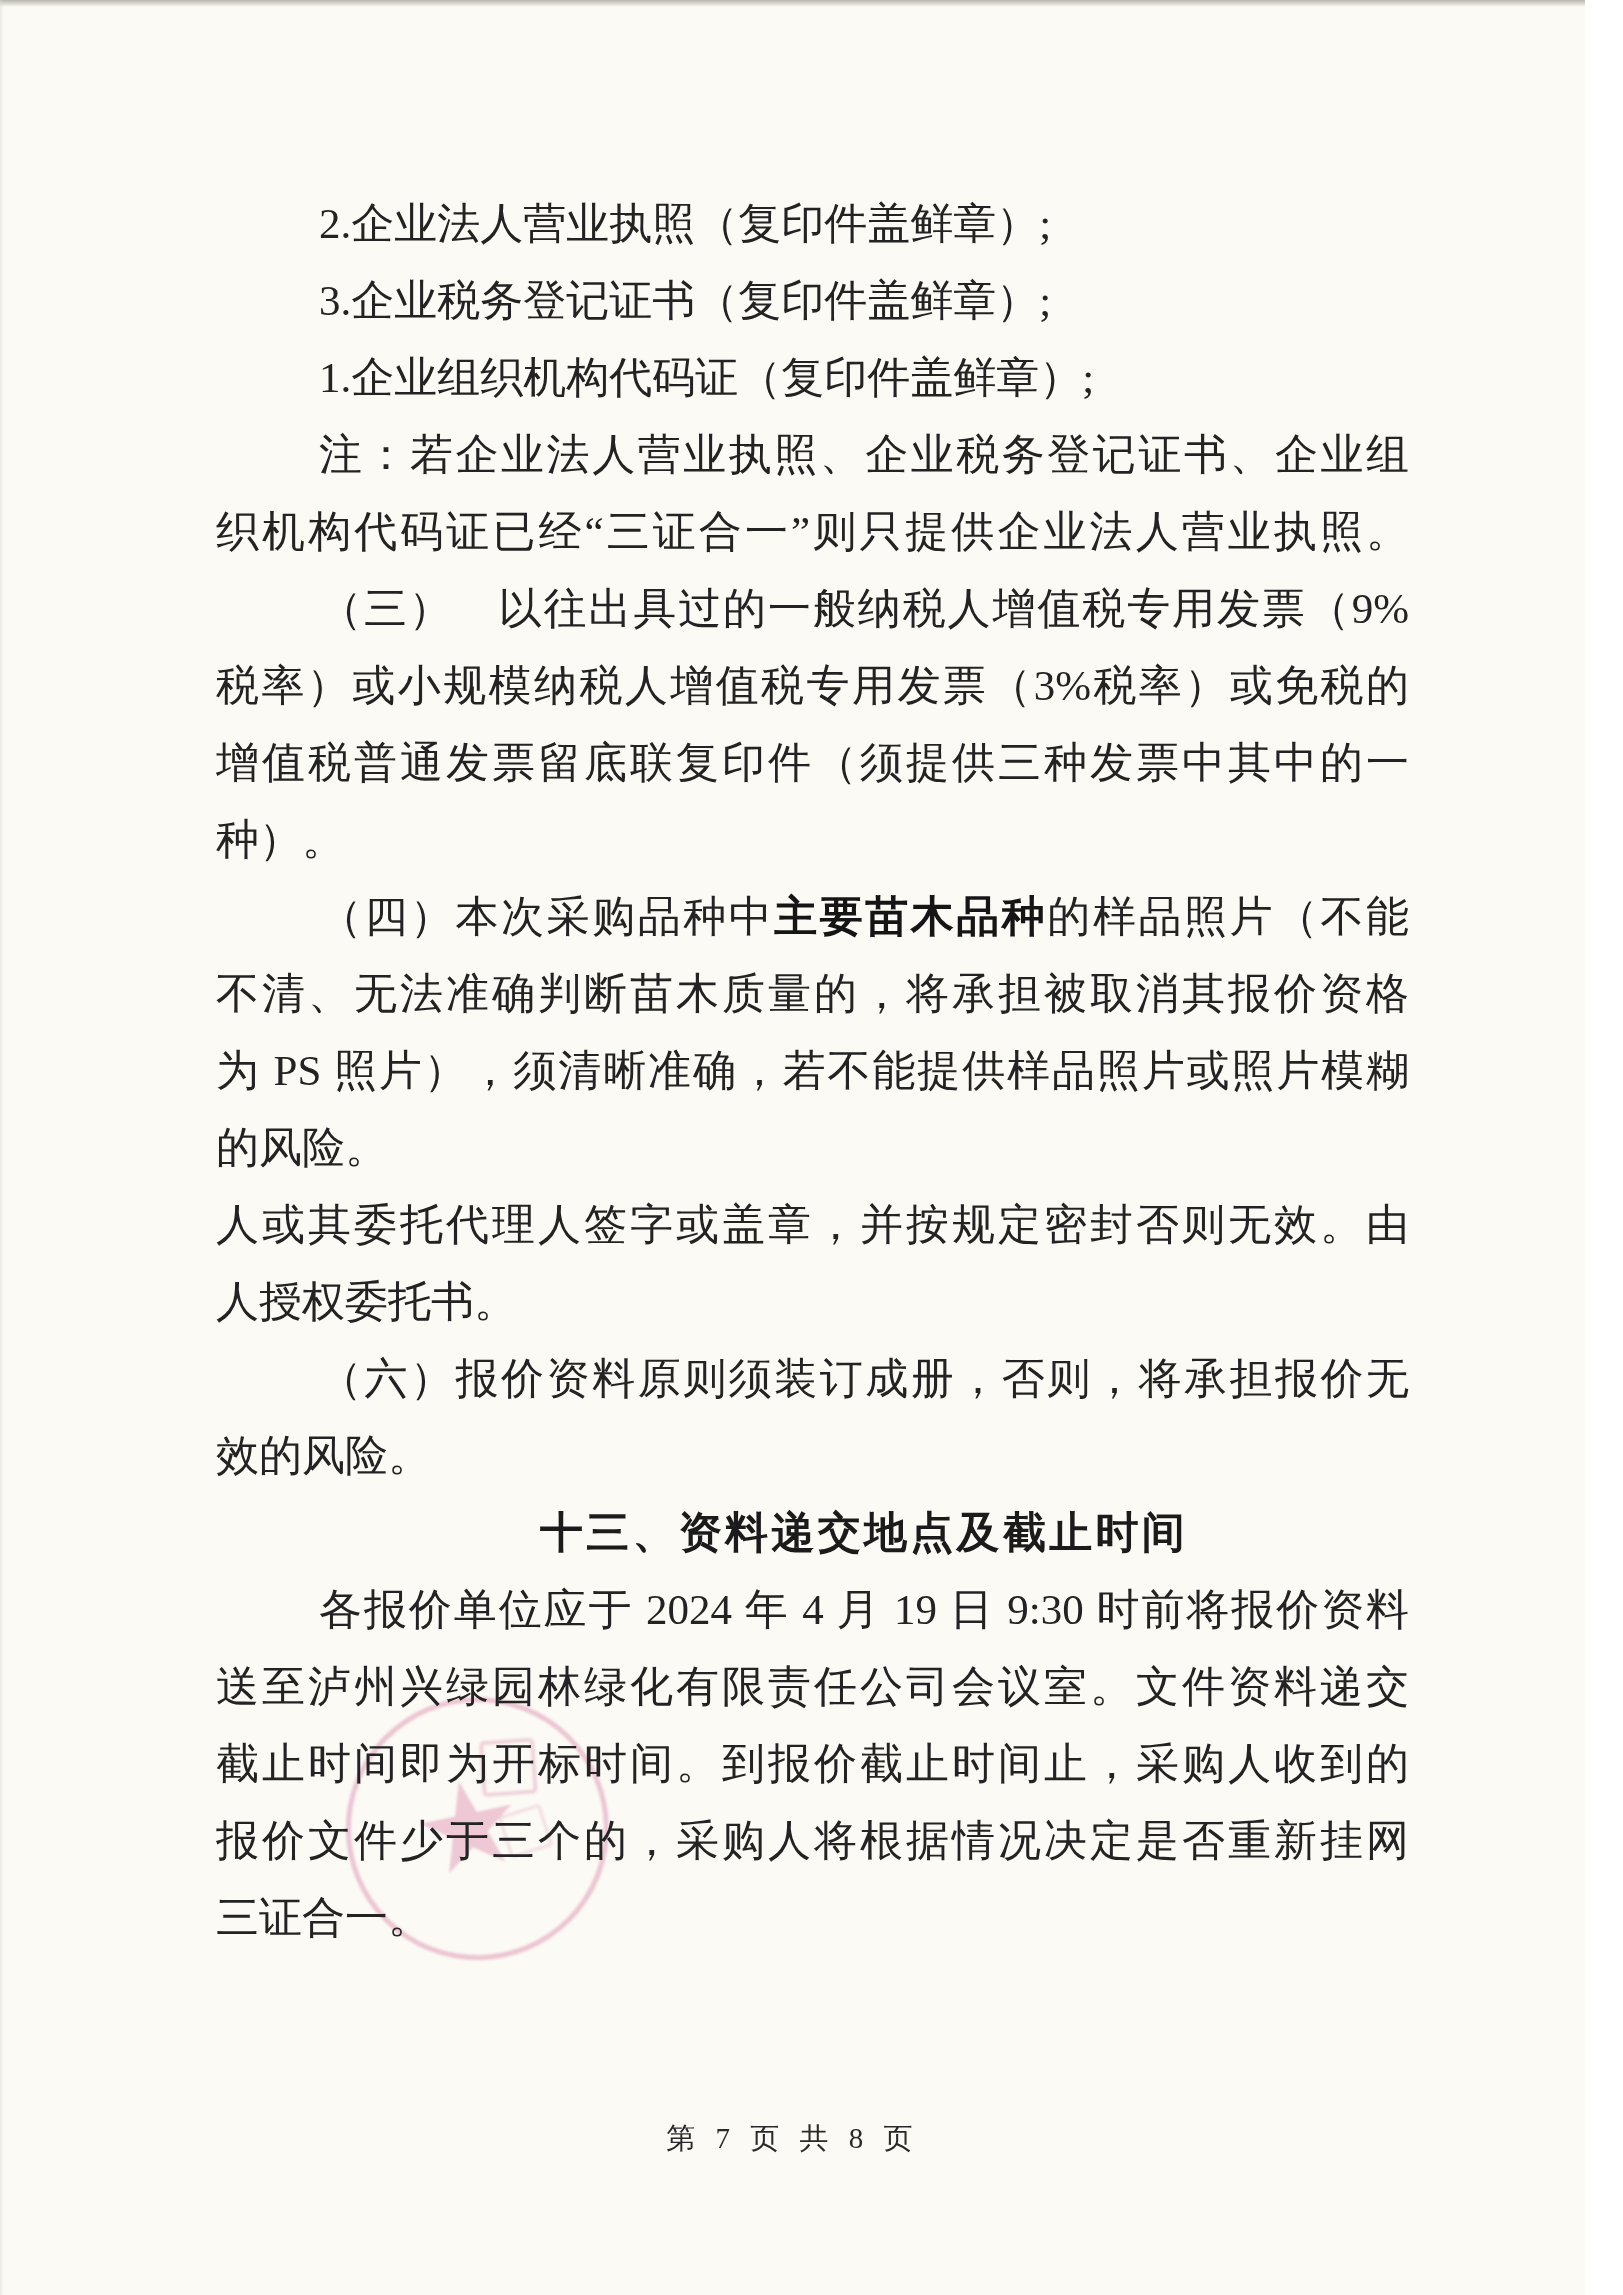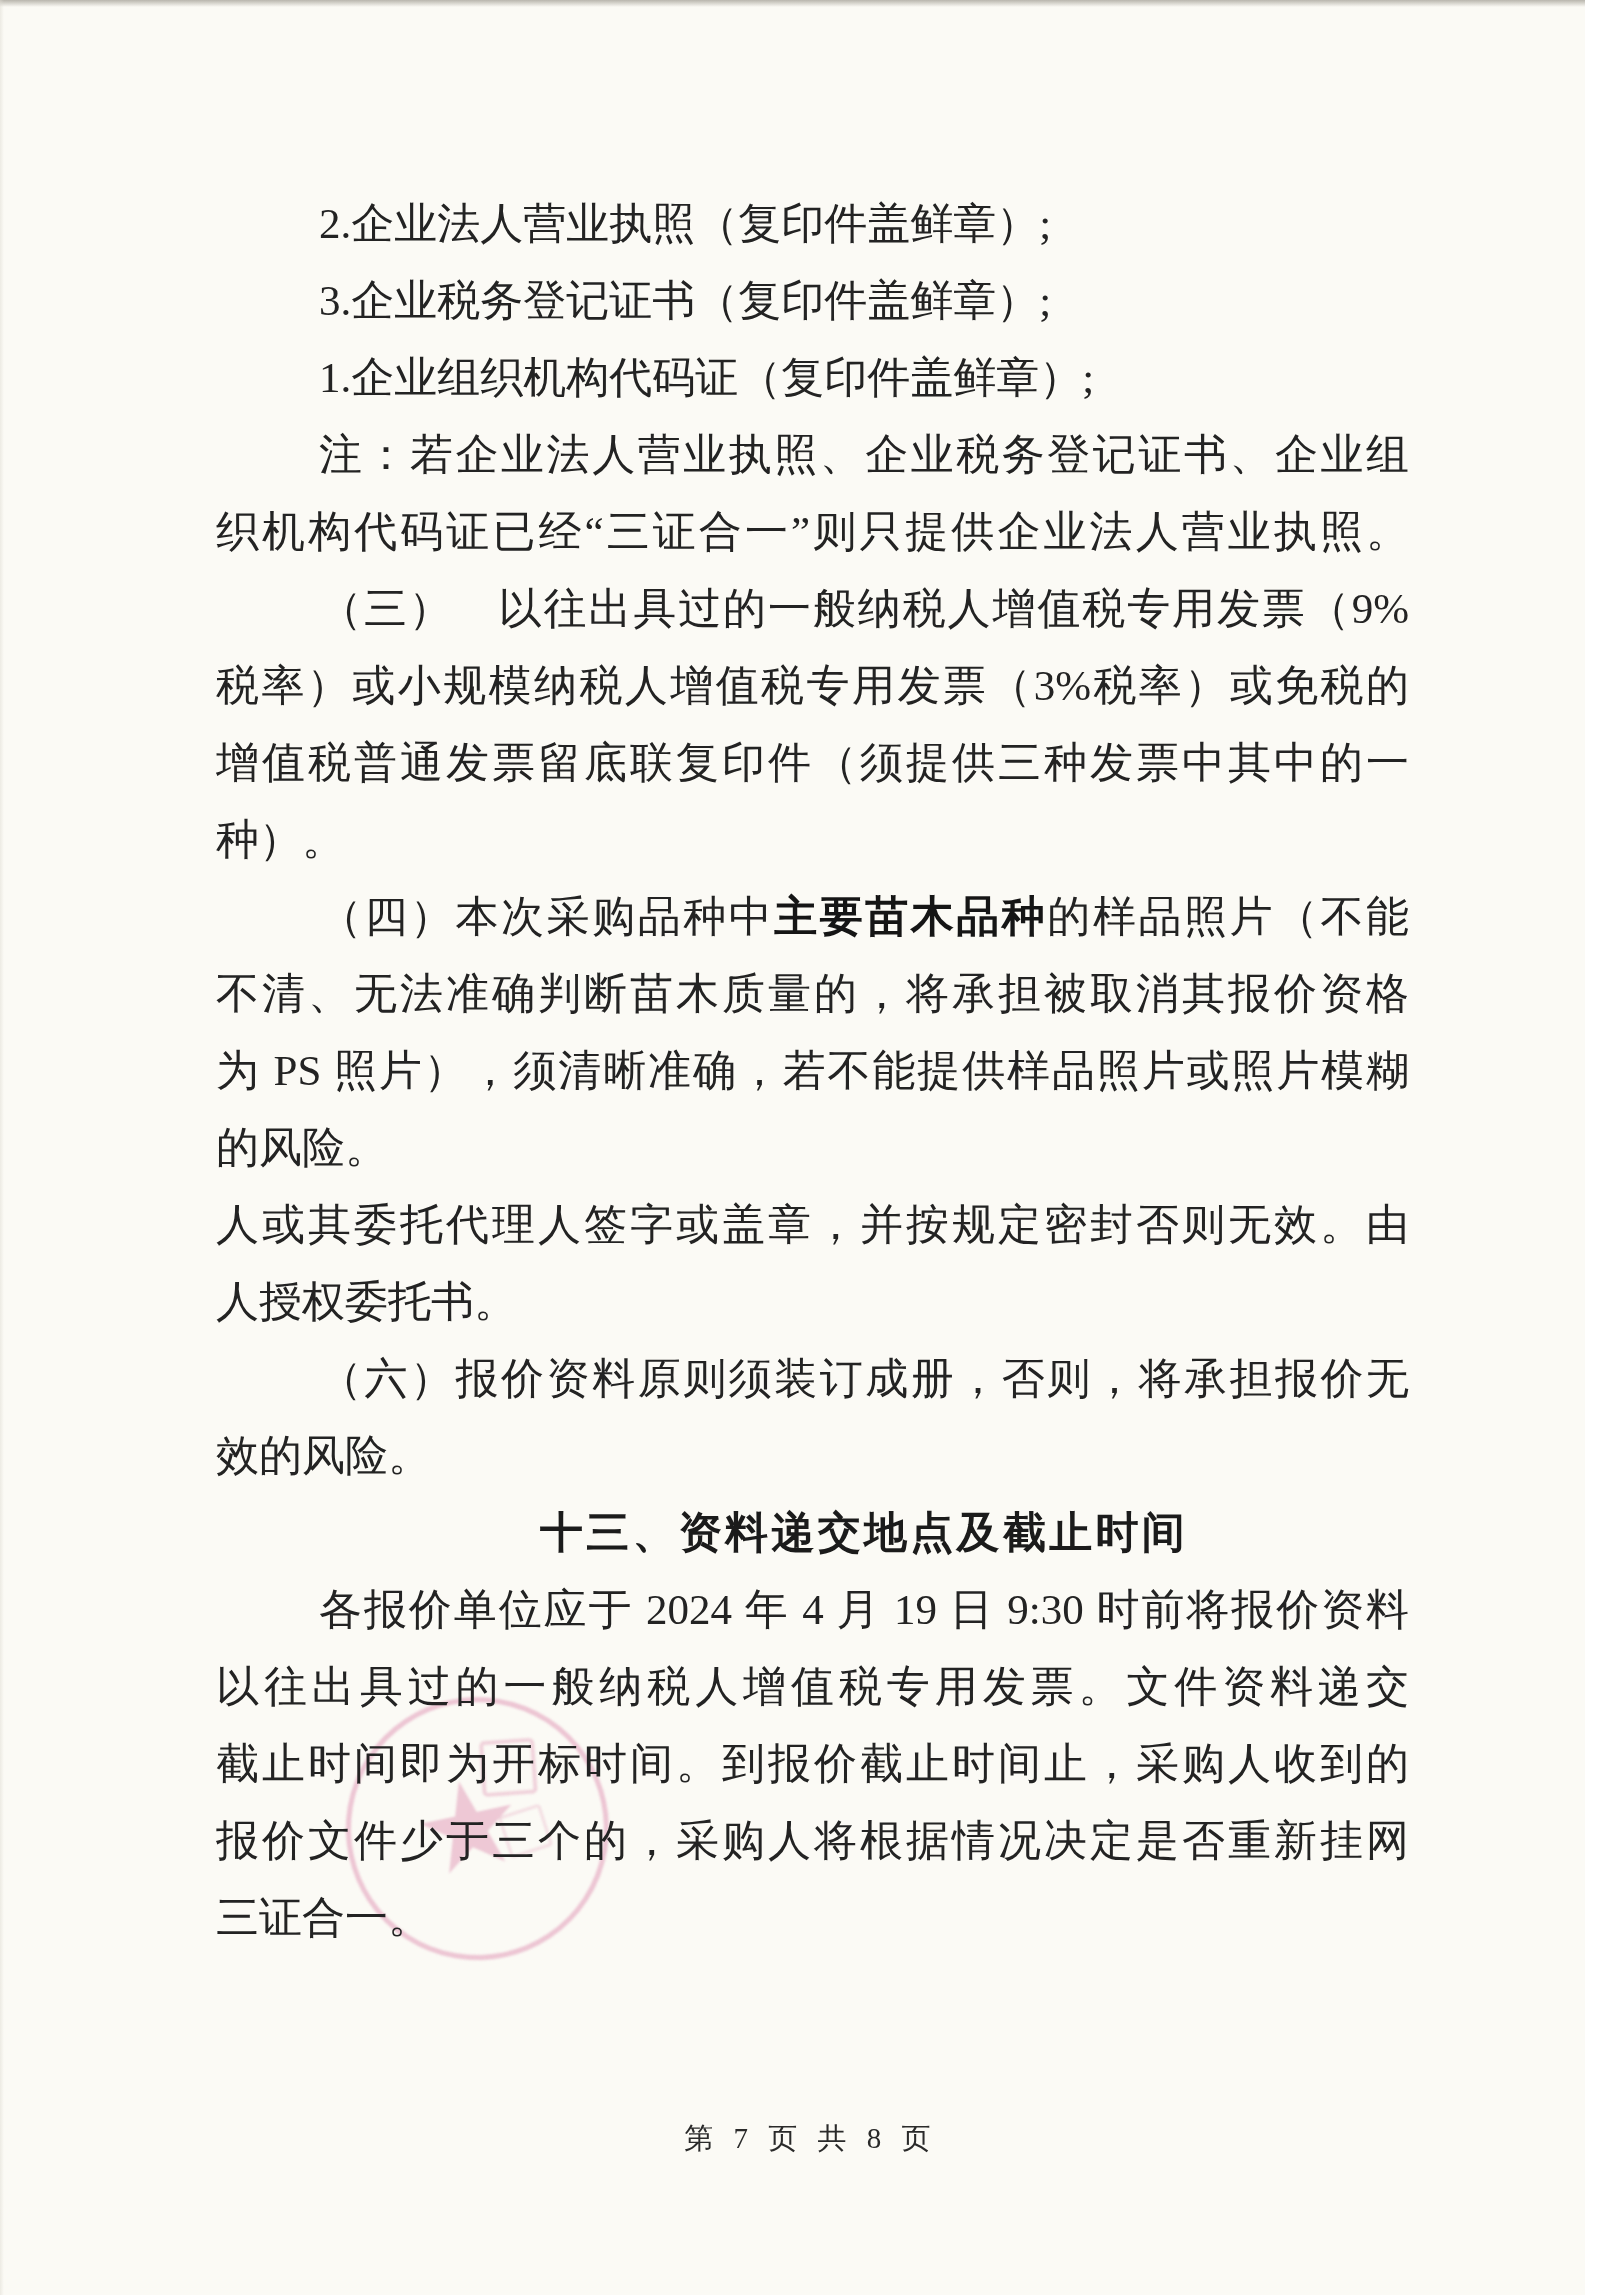--- a/index.html
+++ b/index.html
@@ -57,21 +57,20 @@
   .line b { font-weight: 700; color: #151515; }
   .footer {
     position: absolute;
     left: 0;
     top: 2119px;
     width: 100%;
     text-align: center;
     font-size: 29px;
     letter-spacing: 6.5px;
     color: #2a2a2a;
-    margin-left: 18px;
   }
   
   .stamp {
     position: absolute;
     left: 346px;
     top: 1697px;
     width: 264px;
     height: 264px;
     filter: blur(1px);
     transform: rotate(-12deg);
@@ -138,21 +137,21 @@
       <div class="line indent justify"><span>（四）本次采购品种中</span><b>主要苗木品种</b><span>的样品照片（不能</span></div>
       <div class="line justify">不清、无法准确判断苗木质量的，将承担被取消其报价资格</div>
       <div class="line justify">为 PS 照片），须清晰准确，若不能提供样品照片或照片模糊</div>
       <div class="line">的风险。</div>
       <div class="line justify">人或其委托代理人签字或盖章，并按规定密封否则无效。由</div>
       <div class="line">人授权委托书。</div>
       <div class="line indent justify">（六）报价资料原则须装订成册，否则，将承担报价无</div>
       <div class="line">效的风险。</div>
       <div class="line indent heading">十三、资料递交地点及截止时间</div>
       <div class="line indent justify">各报价单位应于 2024 年 4 月 19 日 9:30 时前将报价资料</div>
-      <div class="line justify">以往出具过的一般纳税人增值税专用发票。文件资料递交</div>
+      <div class="line justify">送至泸州兴绿园林绿化有限责任公司会议室。文件资料递交</div>
       <div class="line justify">截止时间即为开标时间。到报价截止时间止，采购人收到的</div>
       <div class="line justify">报价文件少于三个的，采购人将根据情况决定是否重新挂网</div>
       <div class="line">三证合一。</div>
     </div>
 
   <div class="footer">第 7 页 共 8 页</div>
 
 </div>
 
 

